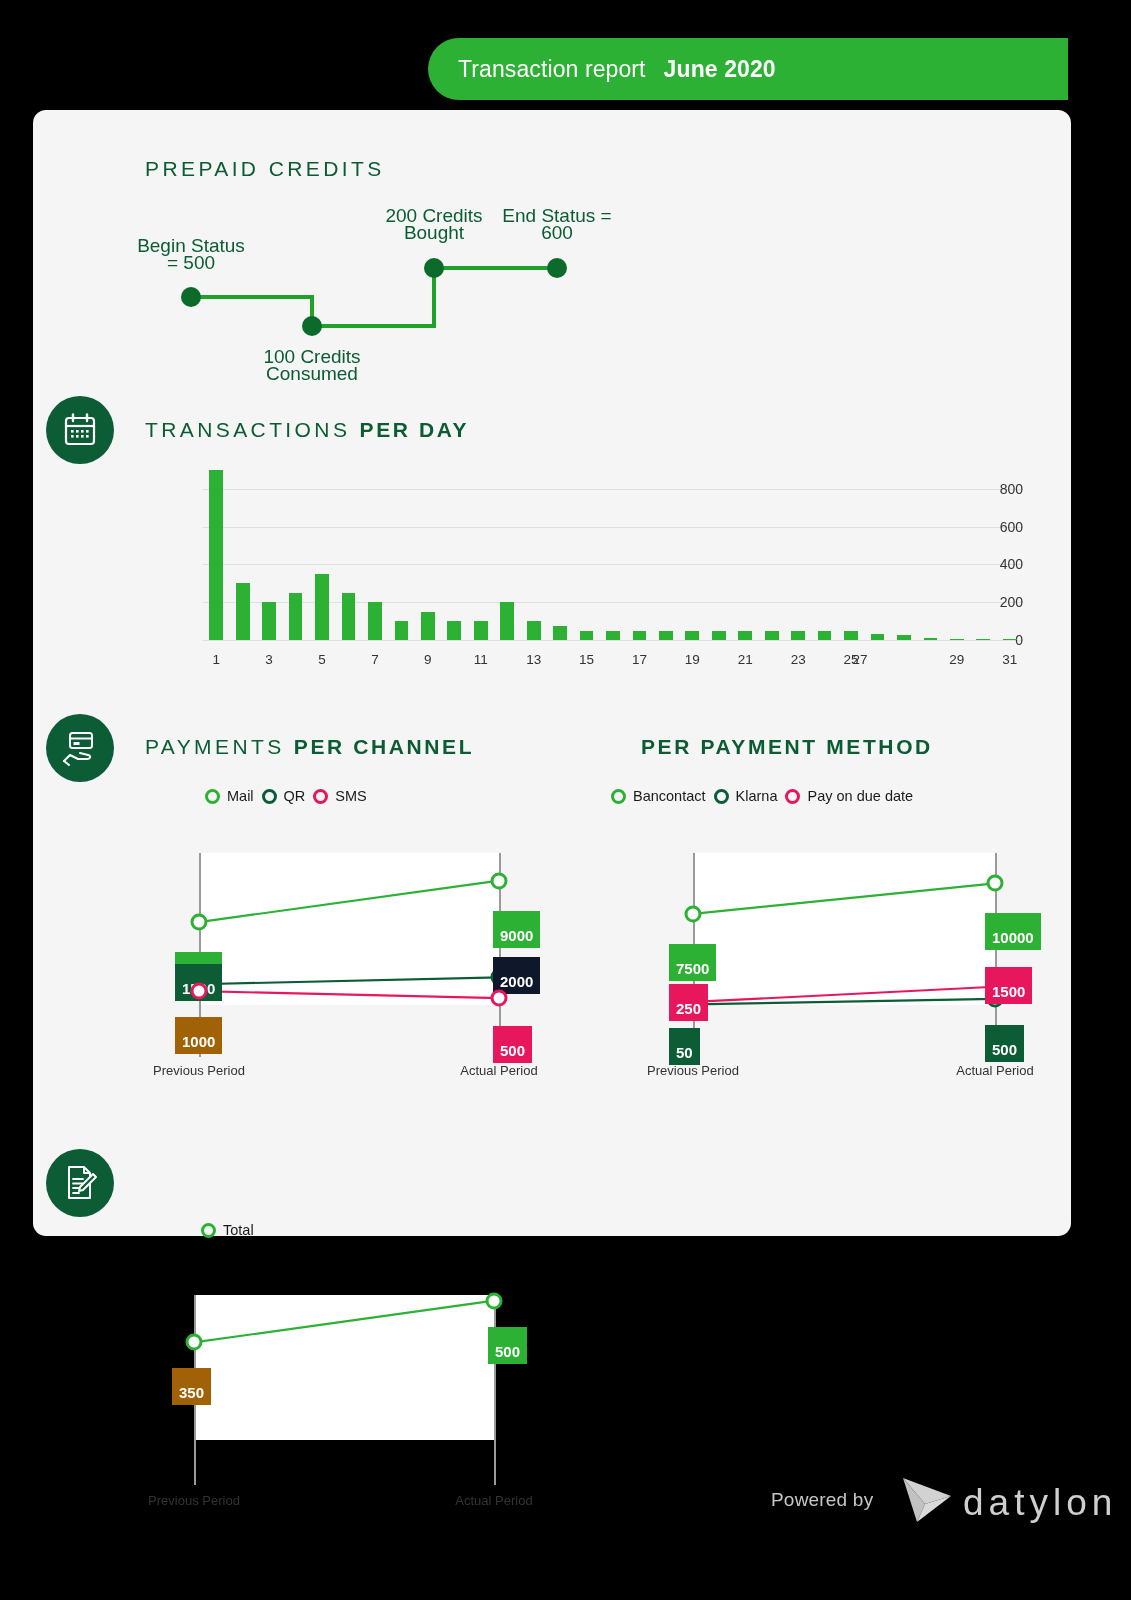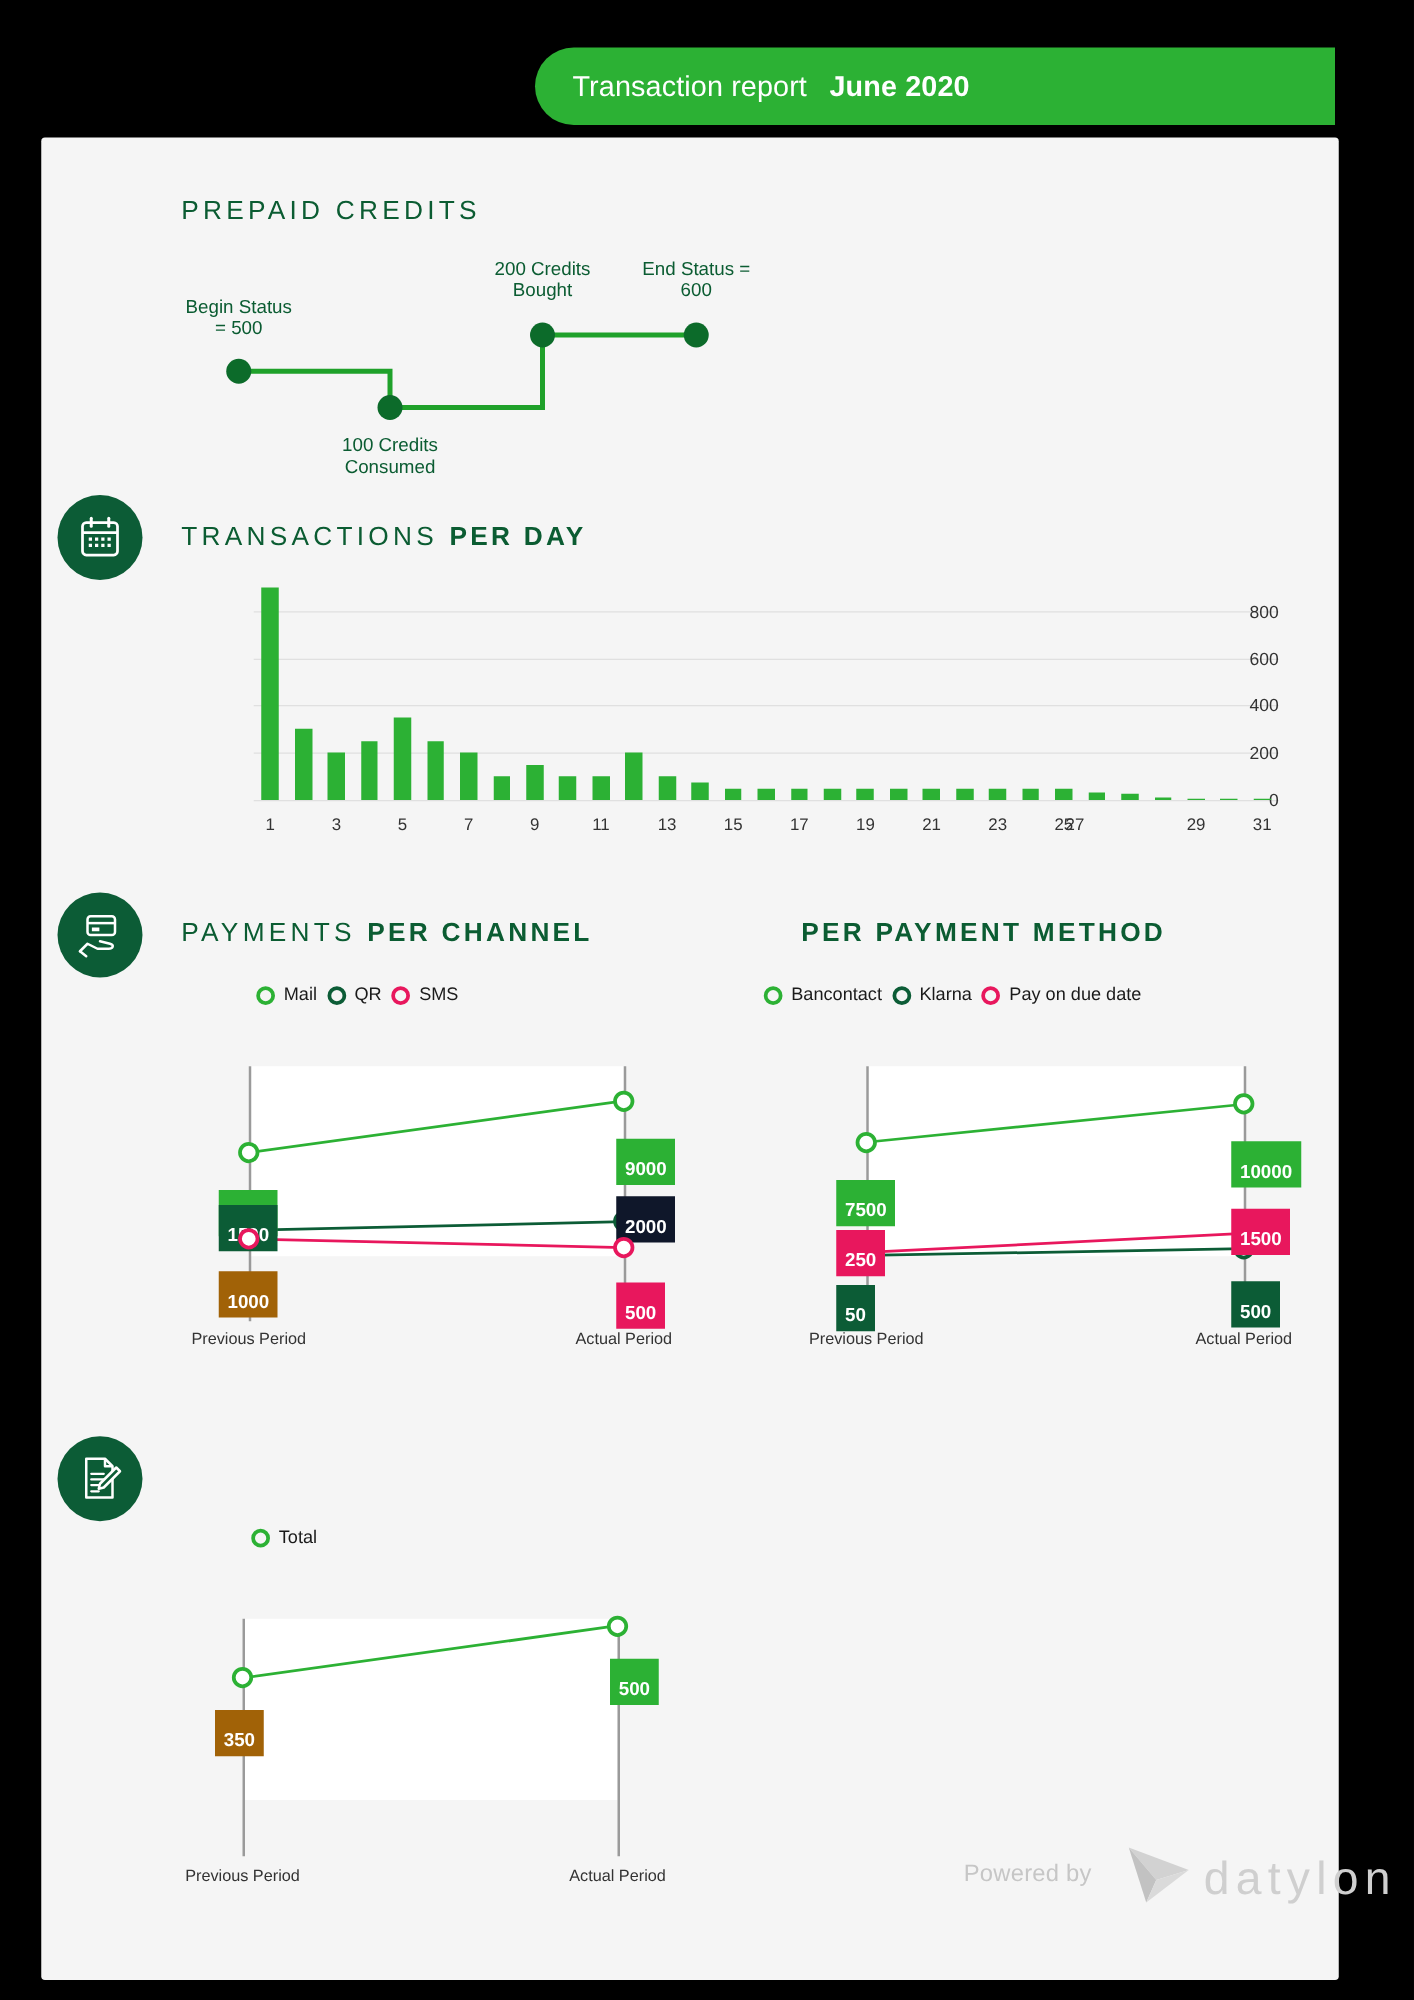--- a/index.html
+++ b/index.html
@@ -23,40 +23,40 @@
     z-index: 5;
   }
   .header-title {
     color:#ffffff; font-size:23px; font-weight:400; letter-spacing:0.1px;
   }
   .header-period {
     color:#ffffff; font-size:23px; font-weight:bold; margin-left:18px; letter-spacing:0.1px;
   }
   
   .sheet {
-    position:absolute; left:33px; top:110px; width:1038px; height:1474px;
+    position:absolute; left:33px; top:110px; width:1038px; height:1126px;
     background:#f5f5f5;
-    border-radius:3px;
+    border-radius:13px;
   }
   
   .sec-title {
     position:absolute;
     color:#0b5c32; font-size:21px; letter-spacing:3.4px;
     white-space:nowrap; font-weight:400;
   }
   .sec-title b { font-weight:bold; letter-spacing:2.6px; }
   .sec-icon {
     position:absolute; width:68px; height:68px; border-radius:50%;
     background:#0c5c36;
     display:flex; align-items:center; justify-content:center;
   }
   
   .step-wrap { position:absolute; left:0; top:0; width:1038px; height:300px; }
   .step-label {
-    position:absolute; color:#0b5c32; font-size:15px; line-height:17px;
+    position:absolute; color:#0b5c32; font-size:19px; line-height:17px;
     text-align:center; white-space:pre-line;
   }
   
   .bars-area { position:absolute; }
   .ytick {
     position:absolute; right:0; color:#333; font-size:14px; text-align:right;
     transform:translateY(-50%);
   }
   .gridline { position:absolute; height:1px; background:#e0e0e0; }
   .bar { position:absolute; background:#2cb134; bottom:0; }

